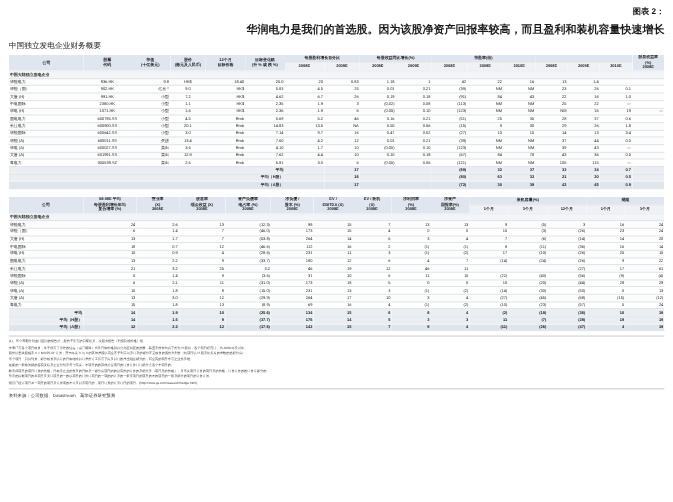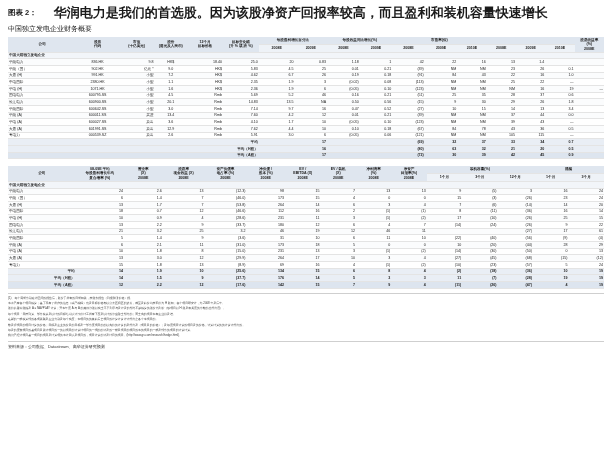--- a/index.html
+++ b/index.html
@@ -3,25 +3,25 @@
 <meta charset="utf-8">
 <style>
   html,body{margin:0;padding:0;}
   body{
     width:612px;height:456px;background:#ffffff;
     font-family:"Liberation Sans", sans-serif;
     color:#1a1a1a;
     overflow:hidden;
   }
   .page{position:relative;width:612px;height:456px;box-sizing:border-box;padding:6px 8px 0 8px;}
-  .exh-head{display:flex;align-items:center;gap:17px;}
+  .exh-head{display:flex;align-items:flex-end;gap:6px;flex-direction:column;}
   .exh-label{
     font-size:7.5px;font-weight:bold;color:#1a1a1a;white-space:nowrap;
   }
-  .exh-title{font-size:13px;font-weight:bold;color:#1a1a1a;line-height:1.15;}
+  .exh-title{font-size:10px;font-weight:bold;color:#1a1a1a;line-height:1.15;}
   .sub-title{font-size:7px;color:#1a1a1a;margin:3px 0 3px 0;}
 
   table.grid{border-collapse:collapse;width:100%;table-layout:fixed;}
   table.grid td, table.grid th{
     font-size:3.6px;line-height:1.25;padding:0.6px 1px;
     border-bottom:0.4px solid #e4e4e4;
     color:#222;
     white-space:nowrap;overflow:hidden;
   }
   .hdrrow th{

